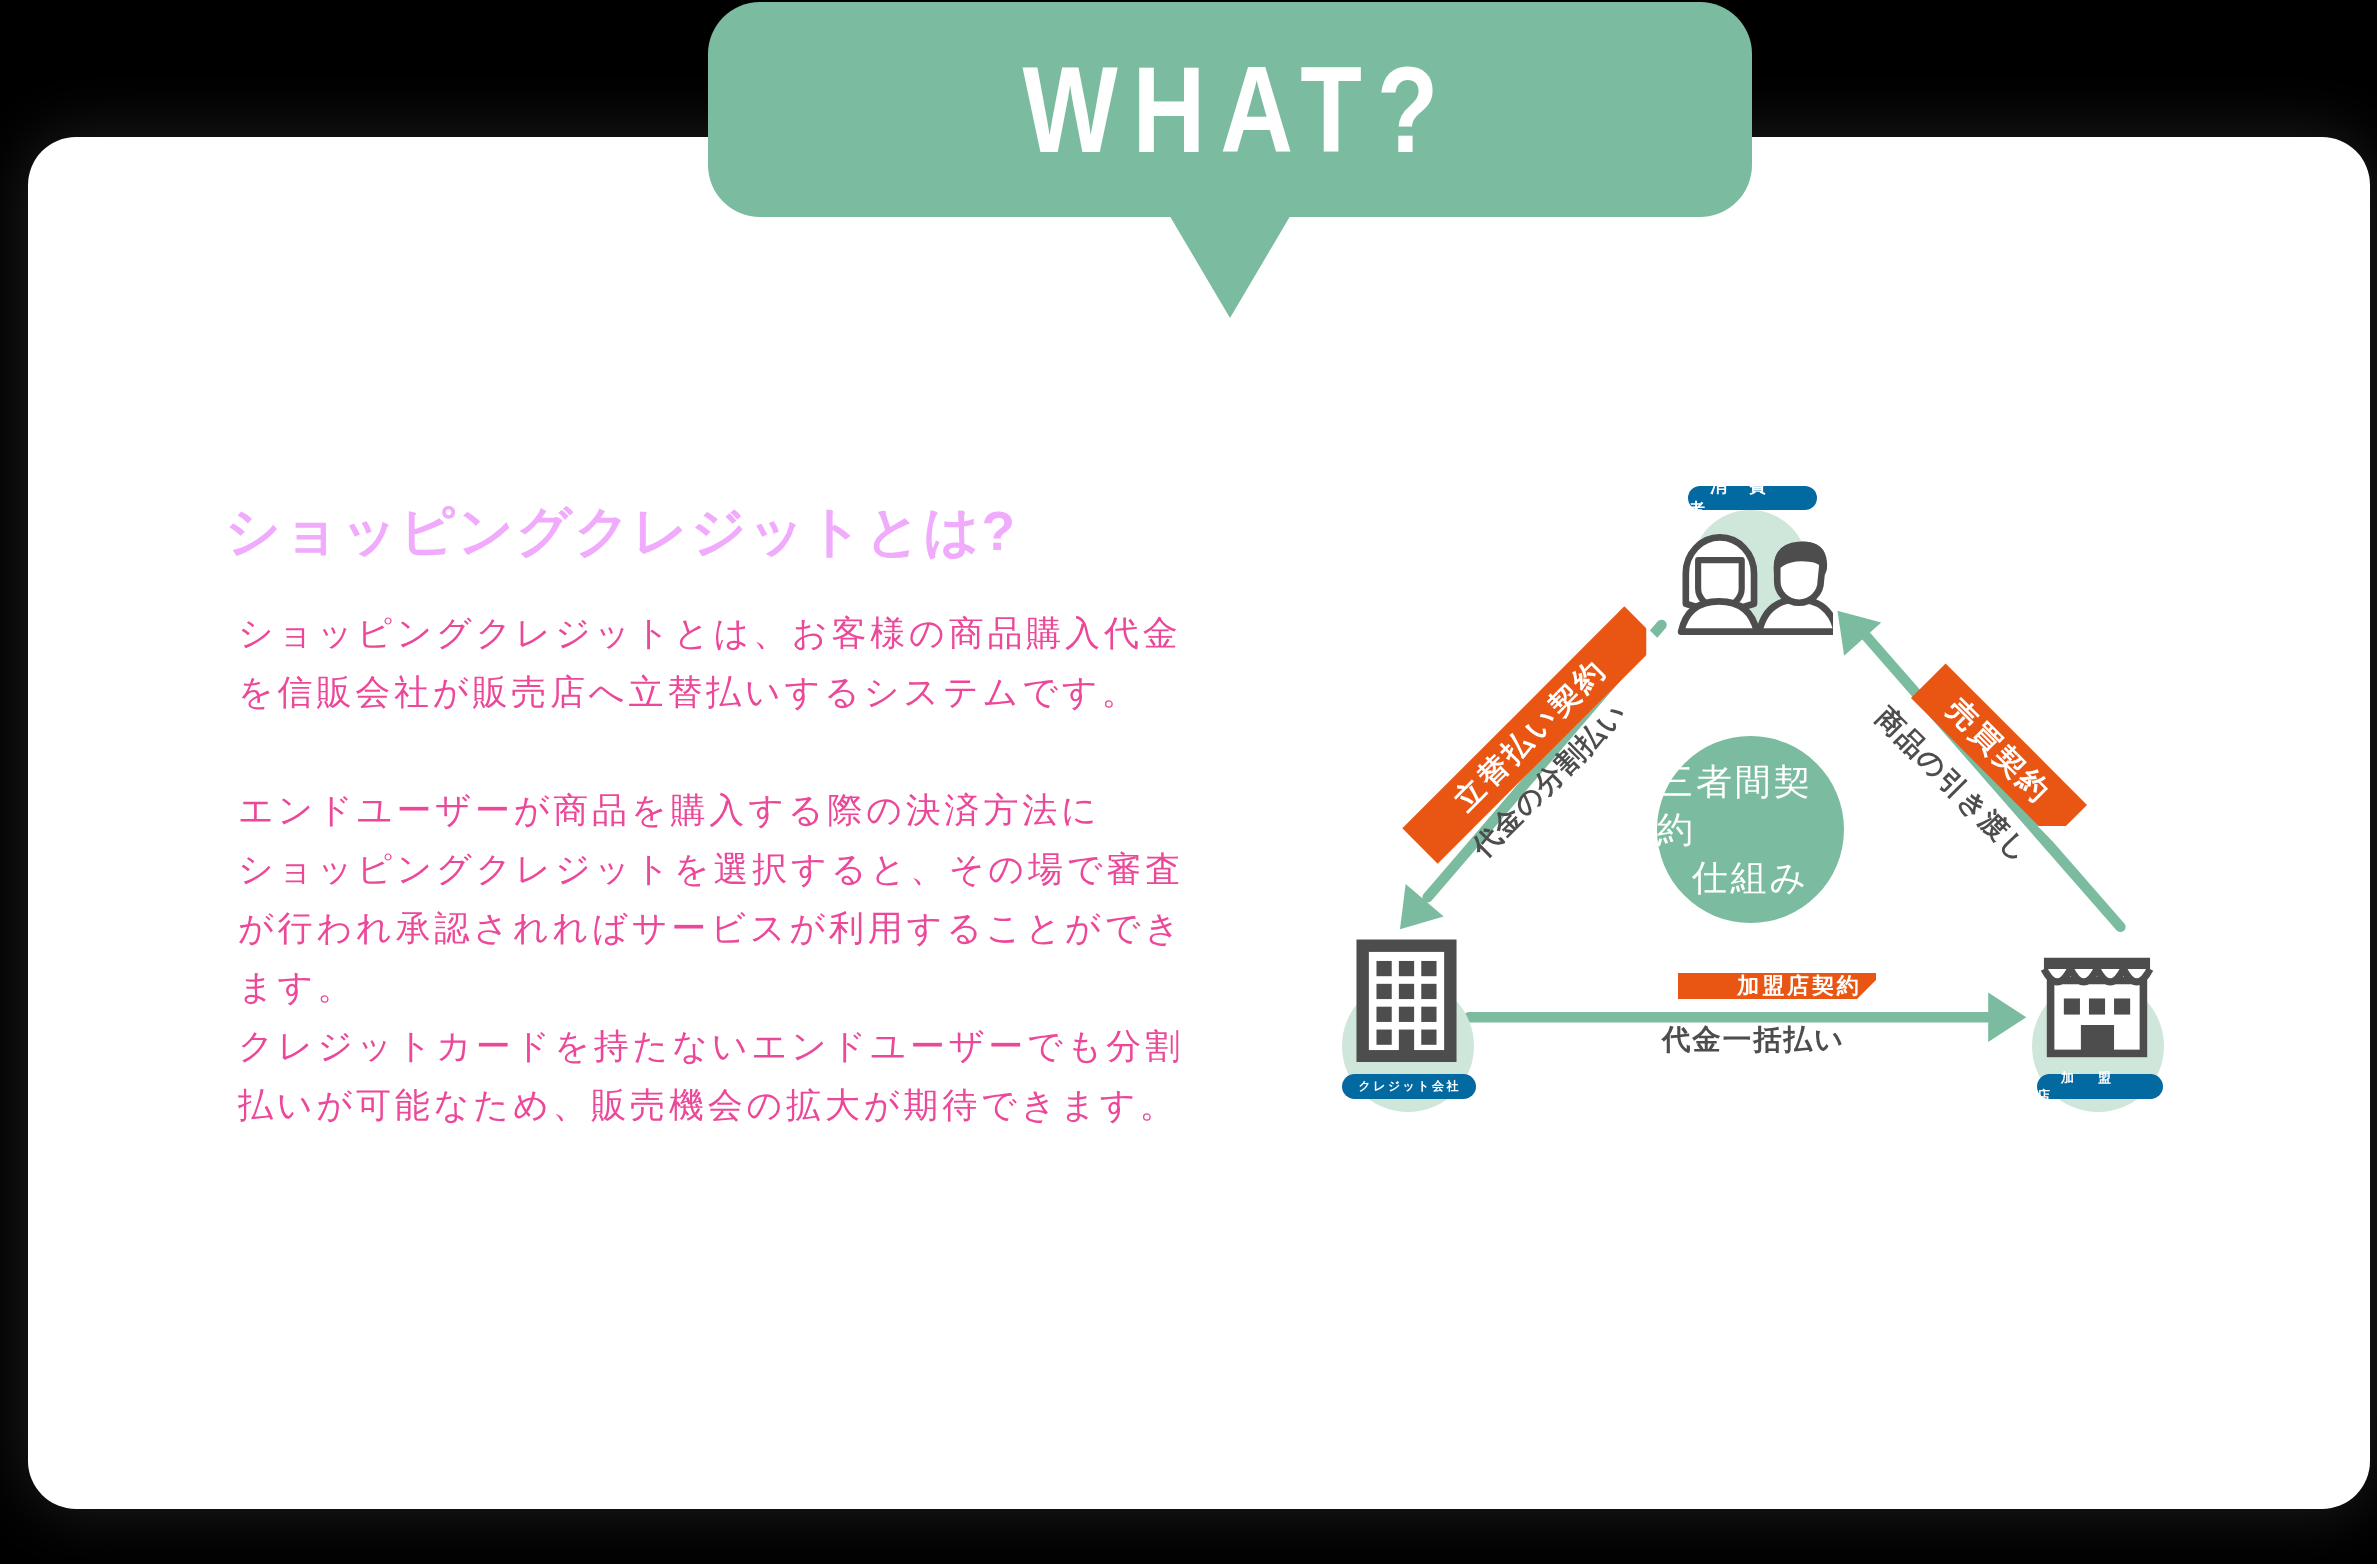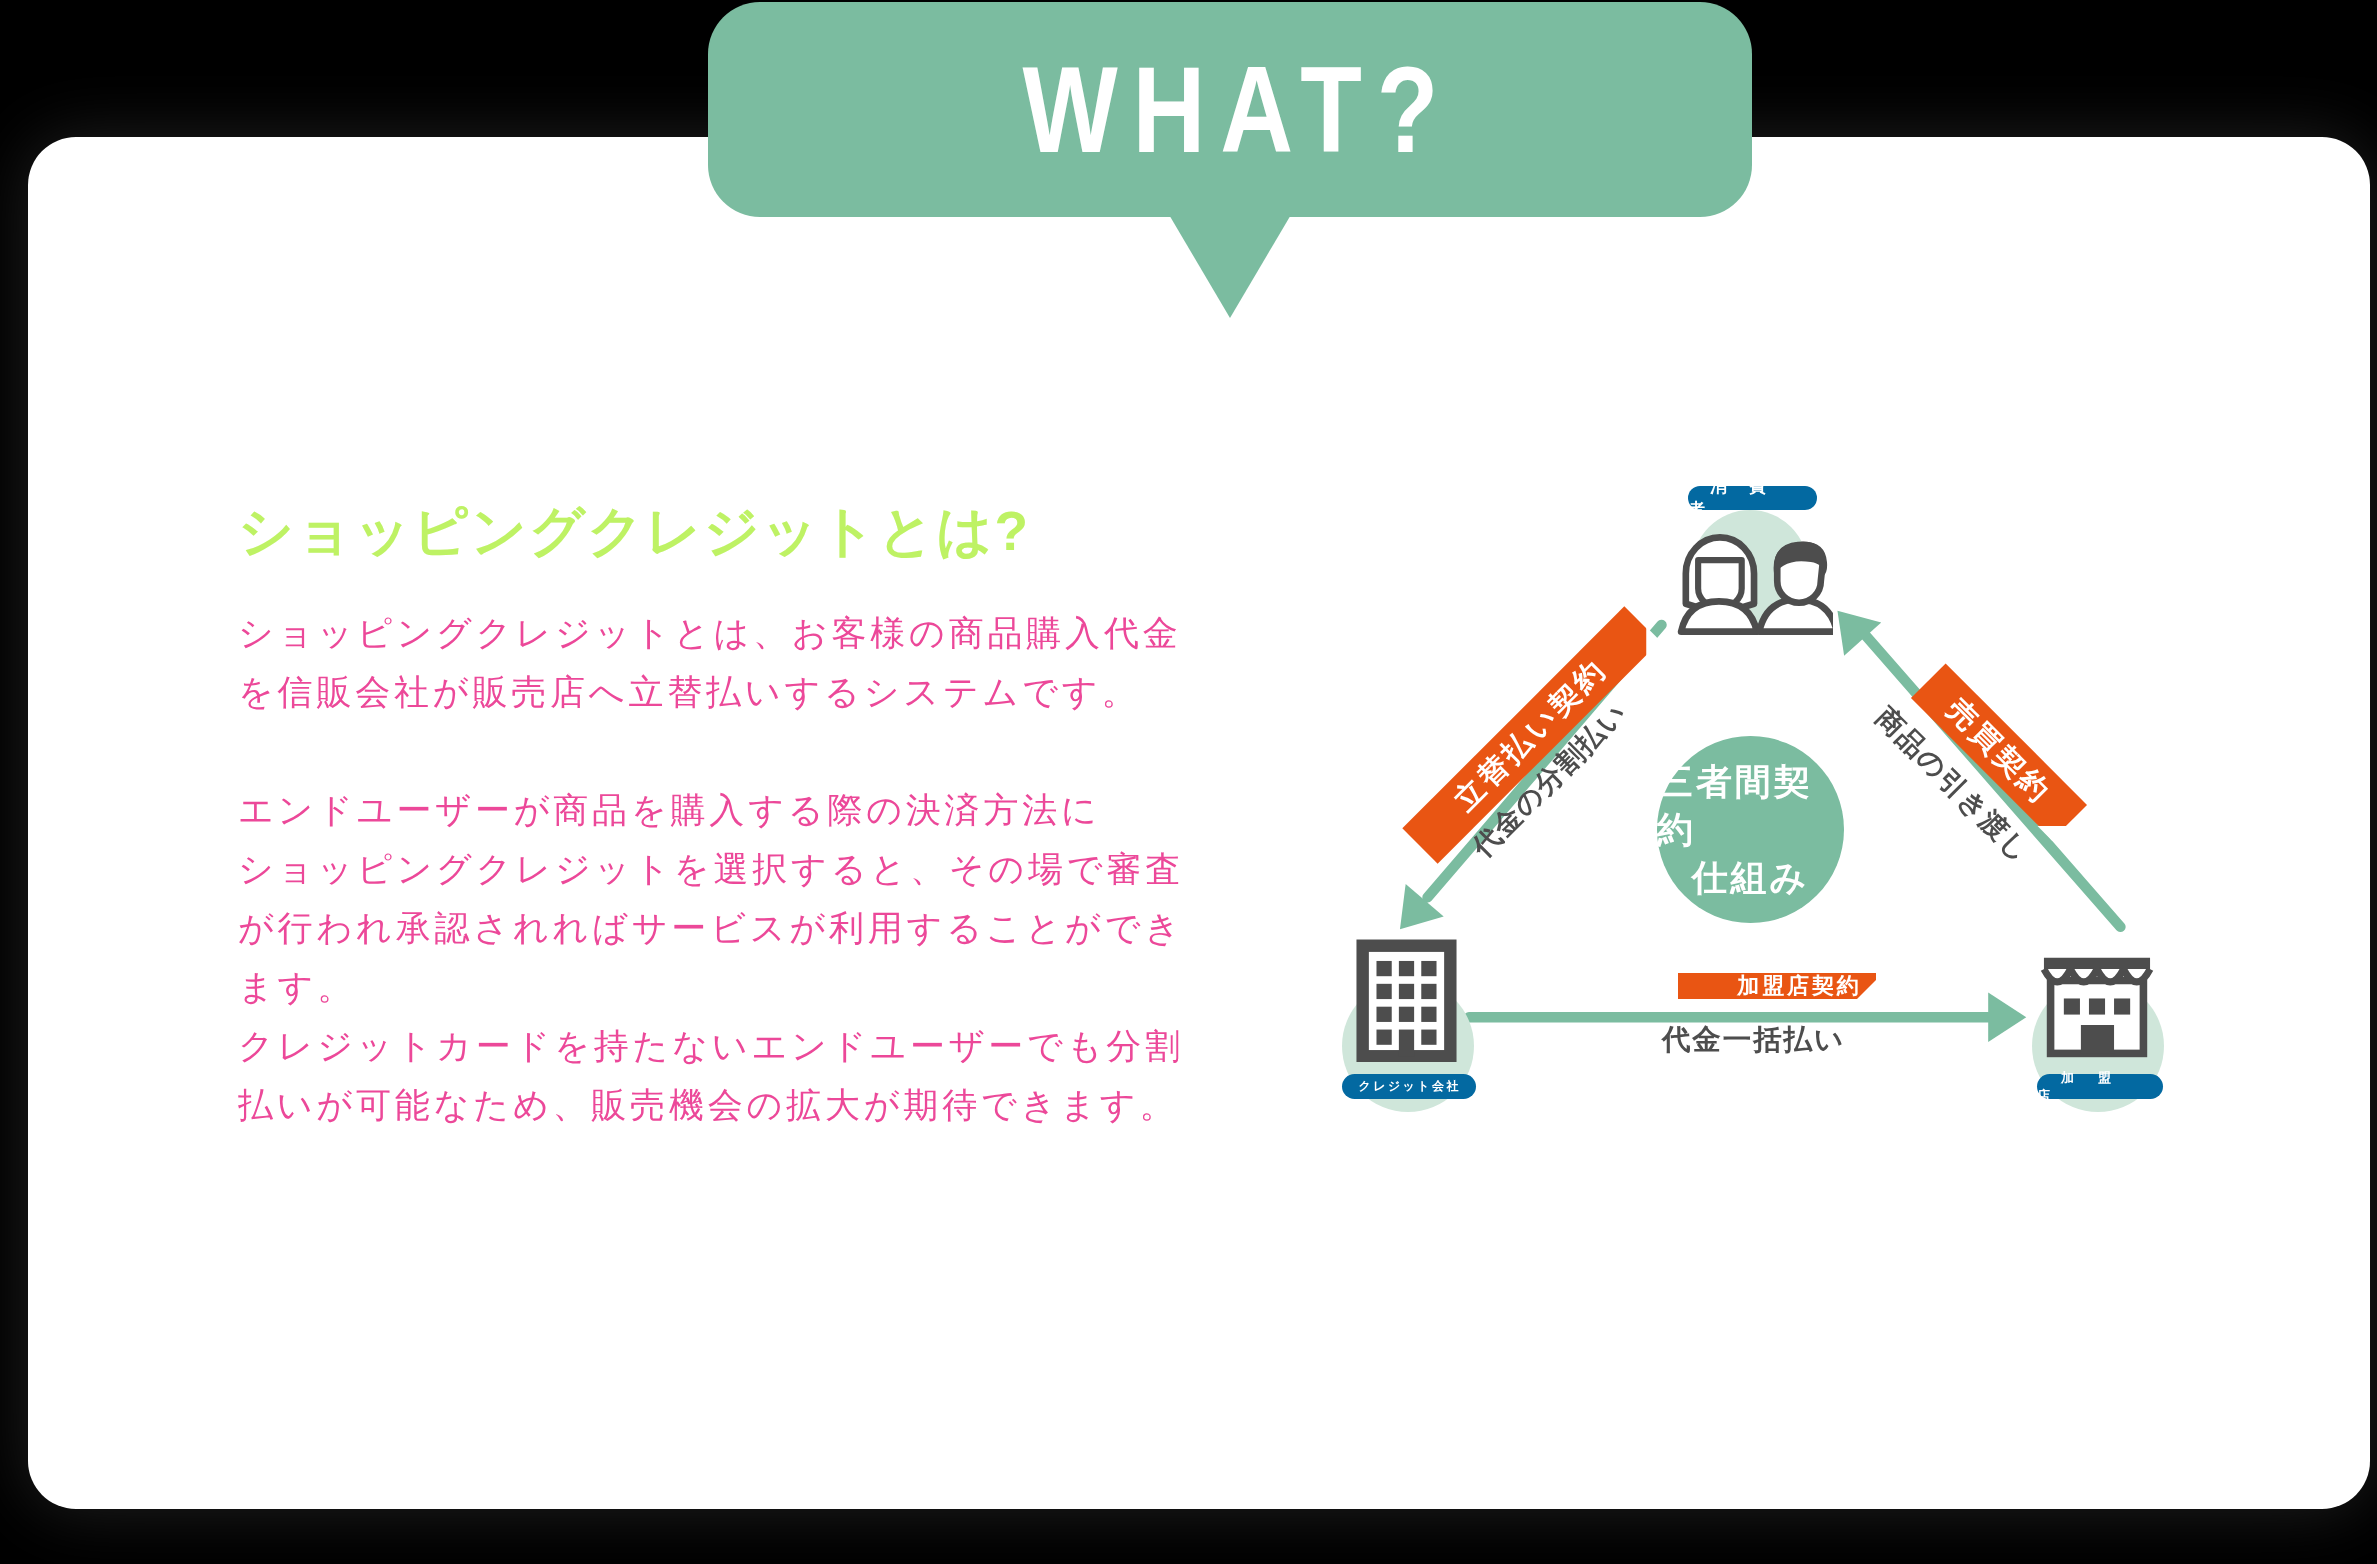--- a/index.html
+++ b/index.html
@@ -10,43 +10,43 @@
   
   .bubble{position:absolute;left:708px;top:2.4px;width:1044px;height:215px;
           background:#7bbca0;border-radius:52px;z-index:5;
           display:flex;align-items:center;justify-content:center;}
   .bubble-text{color:#fff;font-weight:bold;font-size:123px;letter-spacing:18px;
                padding-left:18px;transform:scaleX(.82);transform-origin:center;white-space:nowrap;}
   .bubble-tail{position:absolute;left:1168px;top:213px;width:0;height:0;z-index:5;
                border-left:62px solid transparent;border-right:62px solid transparent;
                border-top:105px solid #7bbca0;}
   
-  .heading{position:absolute;left:238px;top:495px;font-size:55px;font-weight:bold;
-           color:#bef264;letter-spacing:1.9px;white-space:nowrap;}
+  .heading{position:absolute;left:225px;top:495px;font-size:55px;font-weight:bold;
+           color:#f0abfc;letter-spacing:1.9px;white-space:nowrap;}
   .para{position:absolute;left:238px;width:1117px;font-size:35px;line-height:59px;
         color:#ec4899;letter-spacing:3.8px;white-space:pre-line;}
   .para1{top:603px;}
   .para2{top:780px;}
   
   .diagram{position:absolute;left:1331px;top:475px;width:856px;height:666px;}
   .diagram svg.lines{position:absolute;left:0;top:0;}
   .soft-circle{position:absolute;border-radius:50%;background:#cfe6da;}
   .c-consumer{left:361px;top:35px;width:116px;height:116px;}
   .c-credit{left:10.5px;top:505px;width:132px;height:132px;}
   .c-store{left:701px;top:505px;width:132px;height:132px;}
   .pill{position:absolute;background:#0369a1;border-radius:475px;color:#fff;
         display:flex;align-items:center;justify-content:center;font-weight:bold;z-index:4;}
   .pill-consumer{left:357px;top:11px;width:129px;height:24px;font-size:17px;letter-spacing:22px;text-indent:22px;}
   .pill-credit{left:10.5px;top:599px;width:134px;height:25px;font-size:12px;letter-spacing:2.4px;text-indent:2.4px;}
   .pill-store{left:706px;top:599px;width:126px;height:25px;font-size:13px;letter-spacing:24px;text-indent:24px;}
   .icon-wrap{position:absolute;z-index:3;}
   .center-circle{position:absolute;left:326px;top:261px;width:187px;height:187px;border-radius:50%;
                  background:#7bbca0;display:flex;flex-direction:column;align-items:center;
                  justify-content:center;z-index:2;}
-  .center-circle div{color:#fff;font-weight:bold;font-size:36px;line-height:48px;letter-spacing:2.9px;}
+  .center-circle div{color:#fff;font-weight:normal;font-size:36px;line-height:48px;letter-spacing:2.9px;}
   .ribbon{position:absolute;background:#e95513;color:#fff;font-weight:bold;z-index:4;
           display:flex;align-items:center;justify-content:center;}
   .ribbon::after{content:"";position:absolute;right:-1px;bottom:-1px;width:0;height:0;
           border-left:21px solid transparent;border-bottom:21px solid #fff;}
   .ribbon-advance{left:43px;top:235px;width:314px;height:50px;font-size:29.5px;letter-spacing:3.8px;
           transform:rotate(-45deg);}
   .ribbon-sales{left:568px;top:252px;width:200px;height:49px;font-size:29.5px;letter-spacing:3.8px;
           transform:rotate(45deg);}
   .ribbon-merchant{left:347px;top:498px;width:153px;height:26px;font-size:22px;letter-spacing:2.9px;padding-left:45px;}
   .flow-label{position:absolute;color:#4d4d4d;font-weight:bold;z-index:3;white-space:nowrap;

